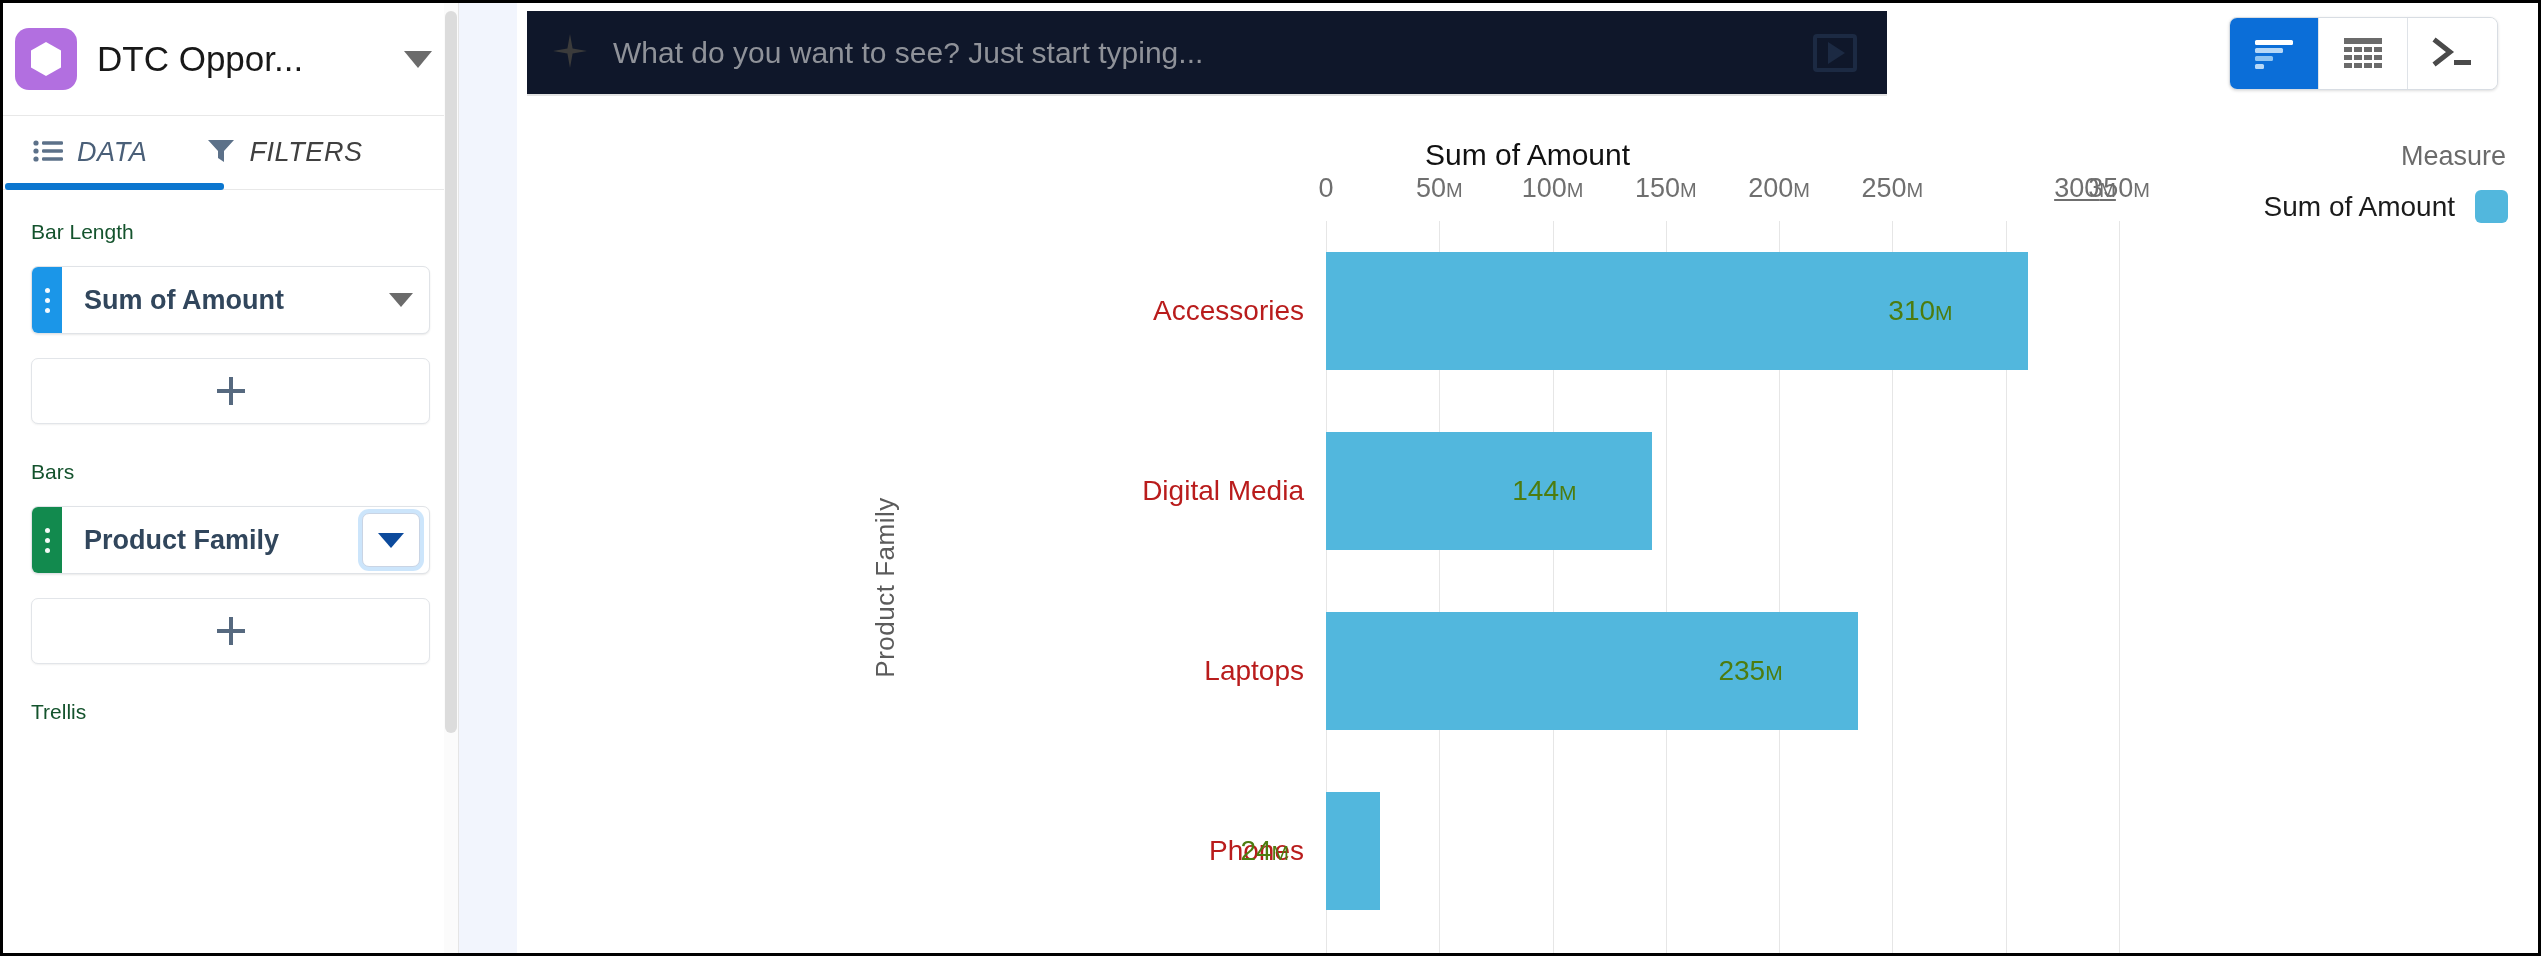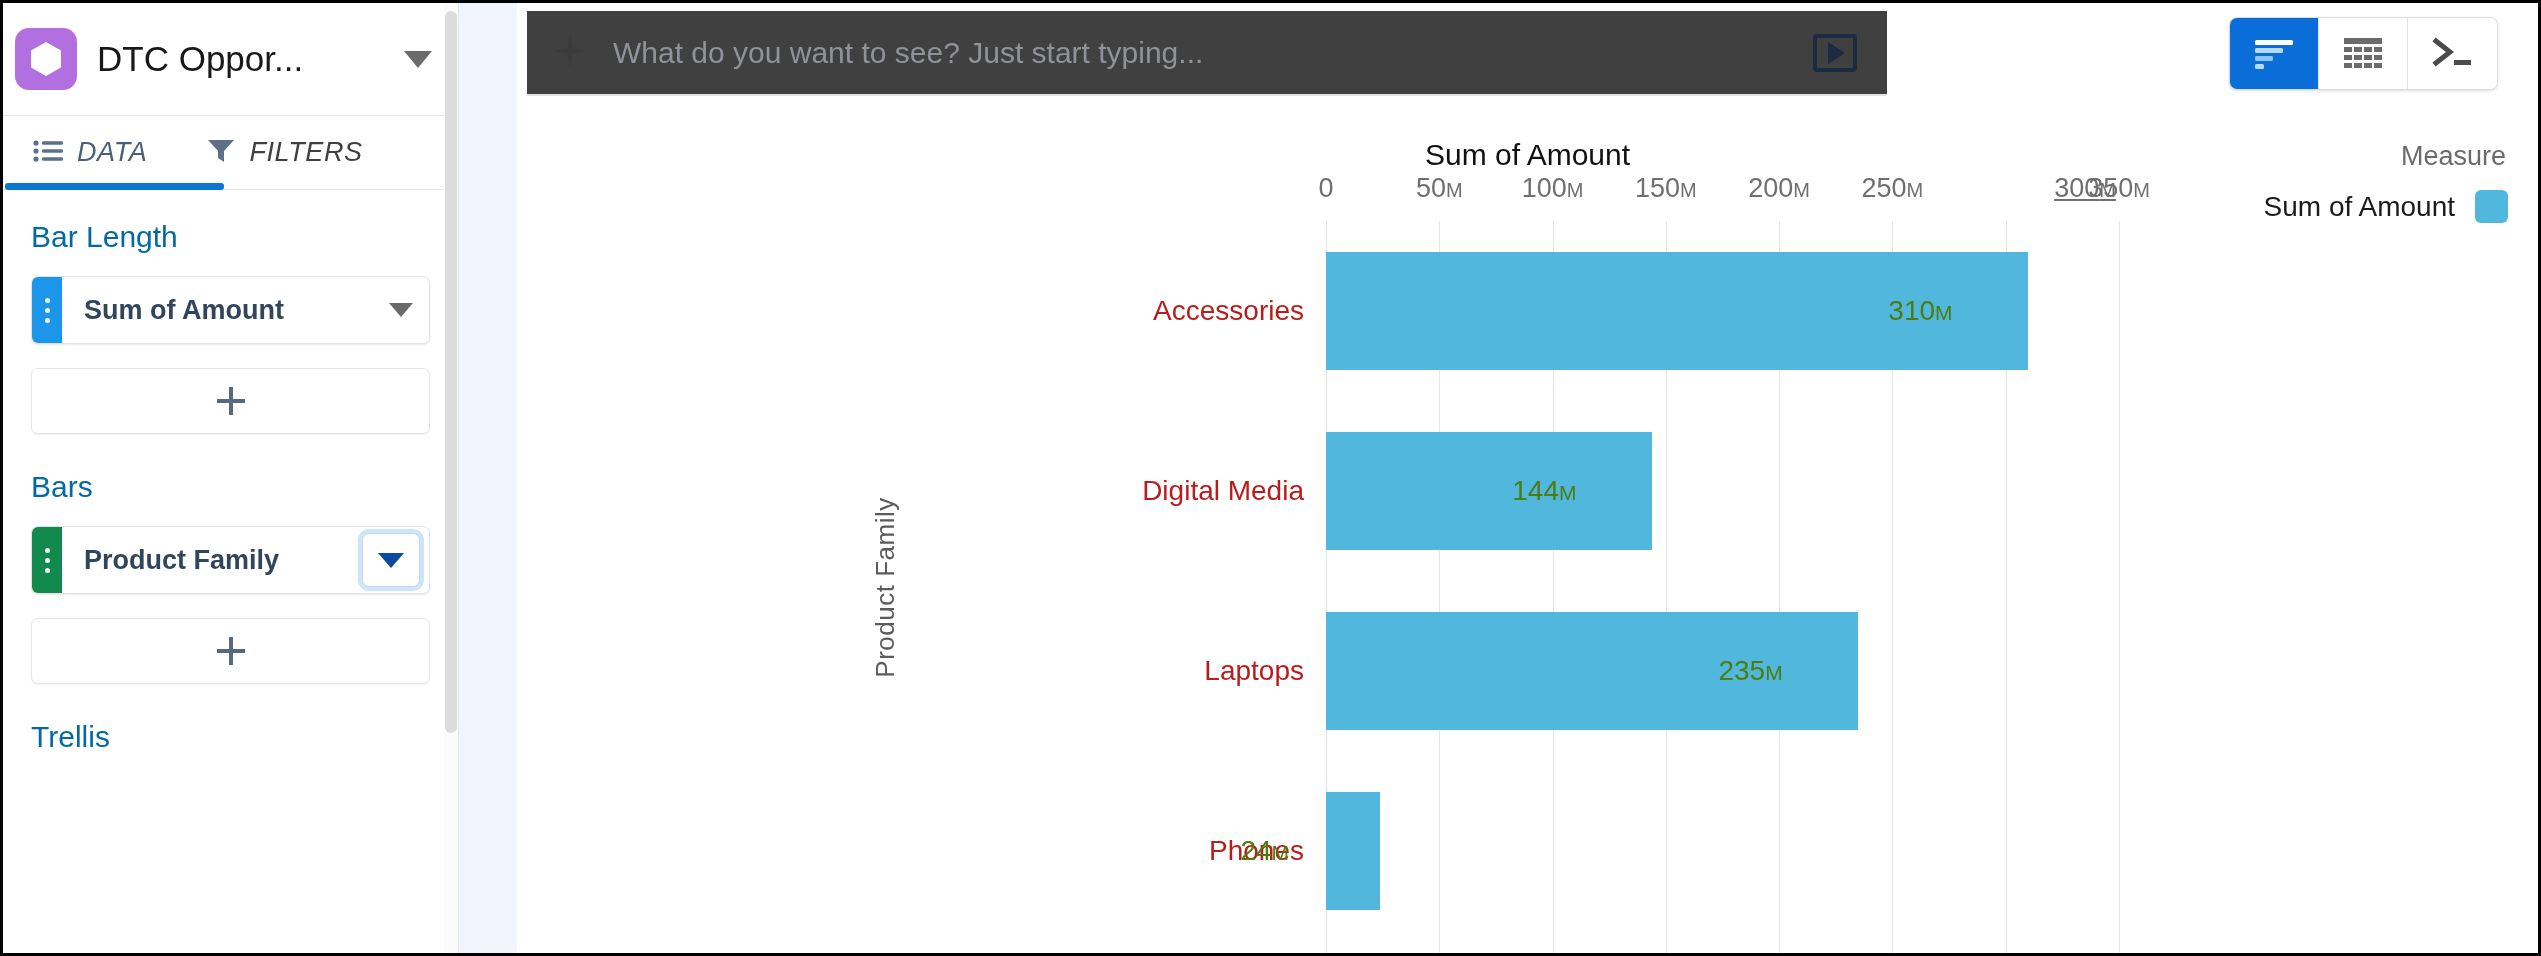--- a/index.html
+++ b/index.html
@@ -83,22 +83,22 @@
     left: 2px; bottom: -1px;
     width: 219px; height: 7px;
     background: #0b76cf;
     border-radius: 3px;
   }
   .icon-list { display: block; }
   .icon-funnel { display: block; }
 
   .sb-body { padding: 30px 28px 0 28px; }
   .field-label {
-    font-size: 30px;
-    color: #0369a1;
+    font-size: 21px;
+    color: #14532d;
     margin-bottom: 22px;
   }
   .field-label.sp-top { margin-top: 36px; }
 
   .pill {
     position: relative;
     display: flex;
     align-items: center;
     height: 68px;
     background: #fff;
@@ -213,21 +213,21 @@
     left: 58px; right: 0; top: 0;
     height: 110px;
     display: flex;
     align-items: flex-start;
   }
   .searchbar {
     margin-left: 10px;
     margin-top: 8px;
     width: 1360px;
     height: 85px;
-    background: #404040;
+    background: #0f172a;
     border-bottom: 2px solid #e3e3e3;
     display: flex;
     align-items: center;
     padding: 0 30px 0 26px;
     cursor: text;
   }
   .sparkle-icon { flex: 0 0 auto; margin-right: 26px; }
   .search-placeholder {
     flex: 1 1 auto;
     font-size: 30px;

